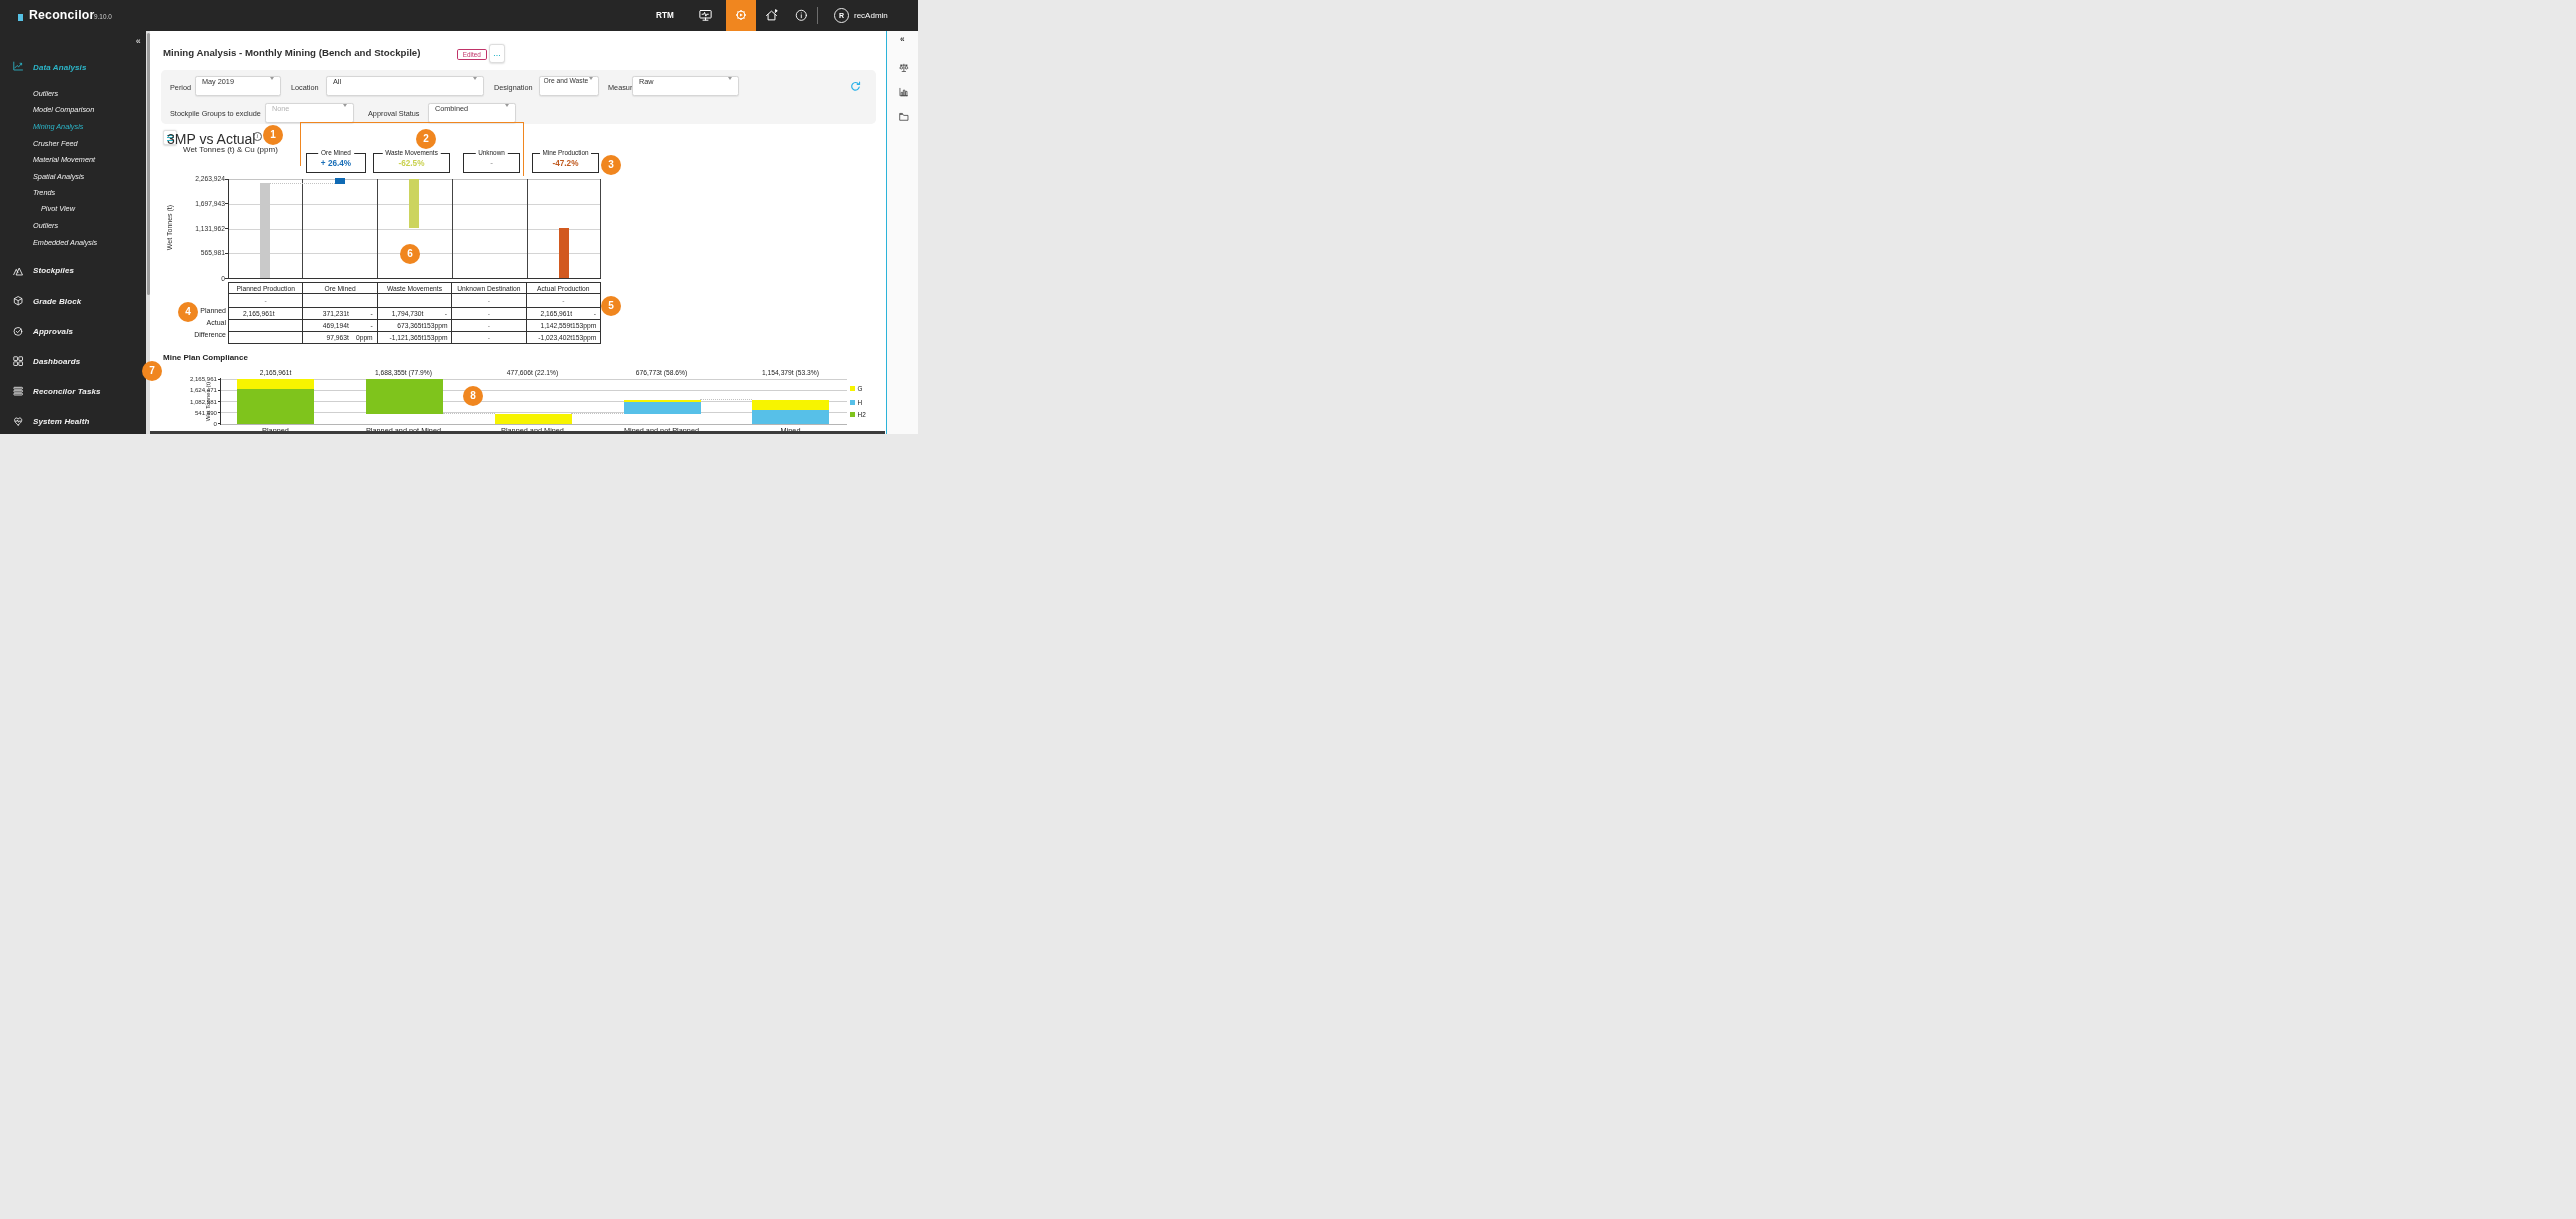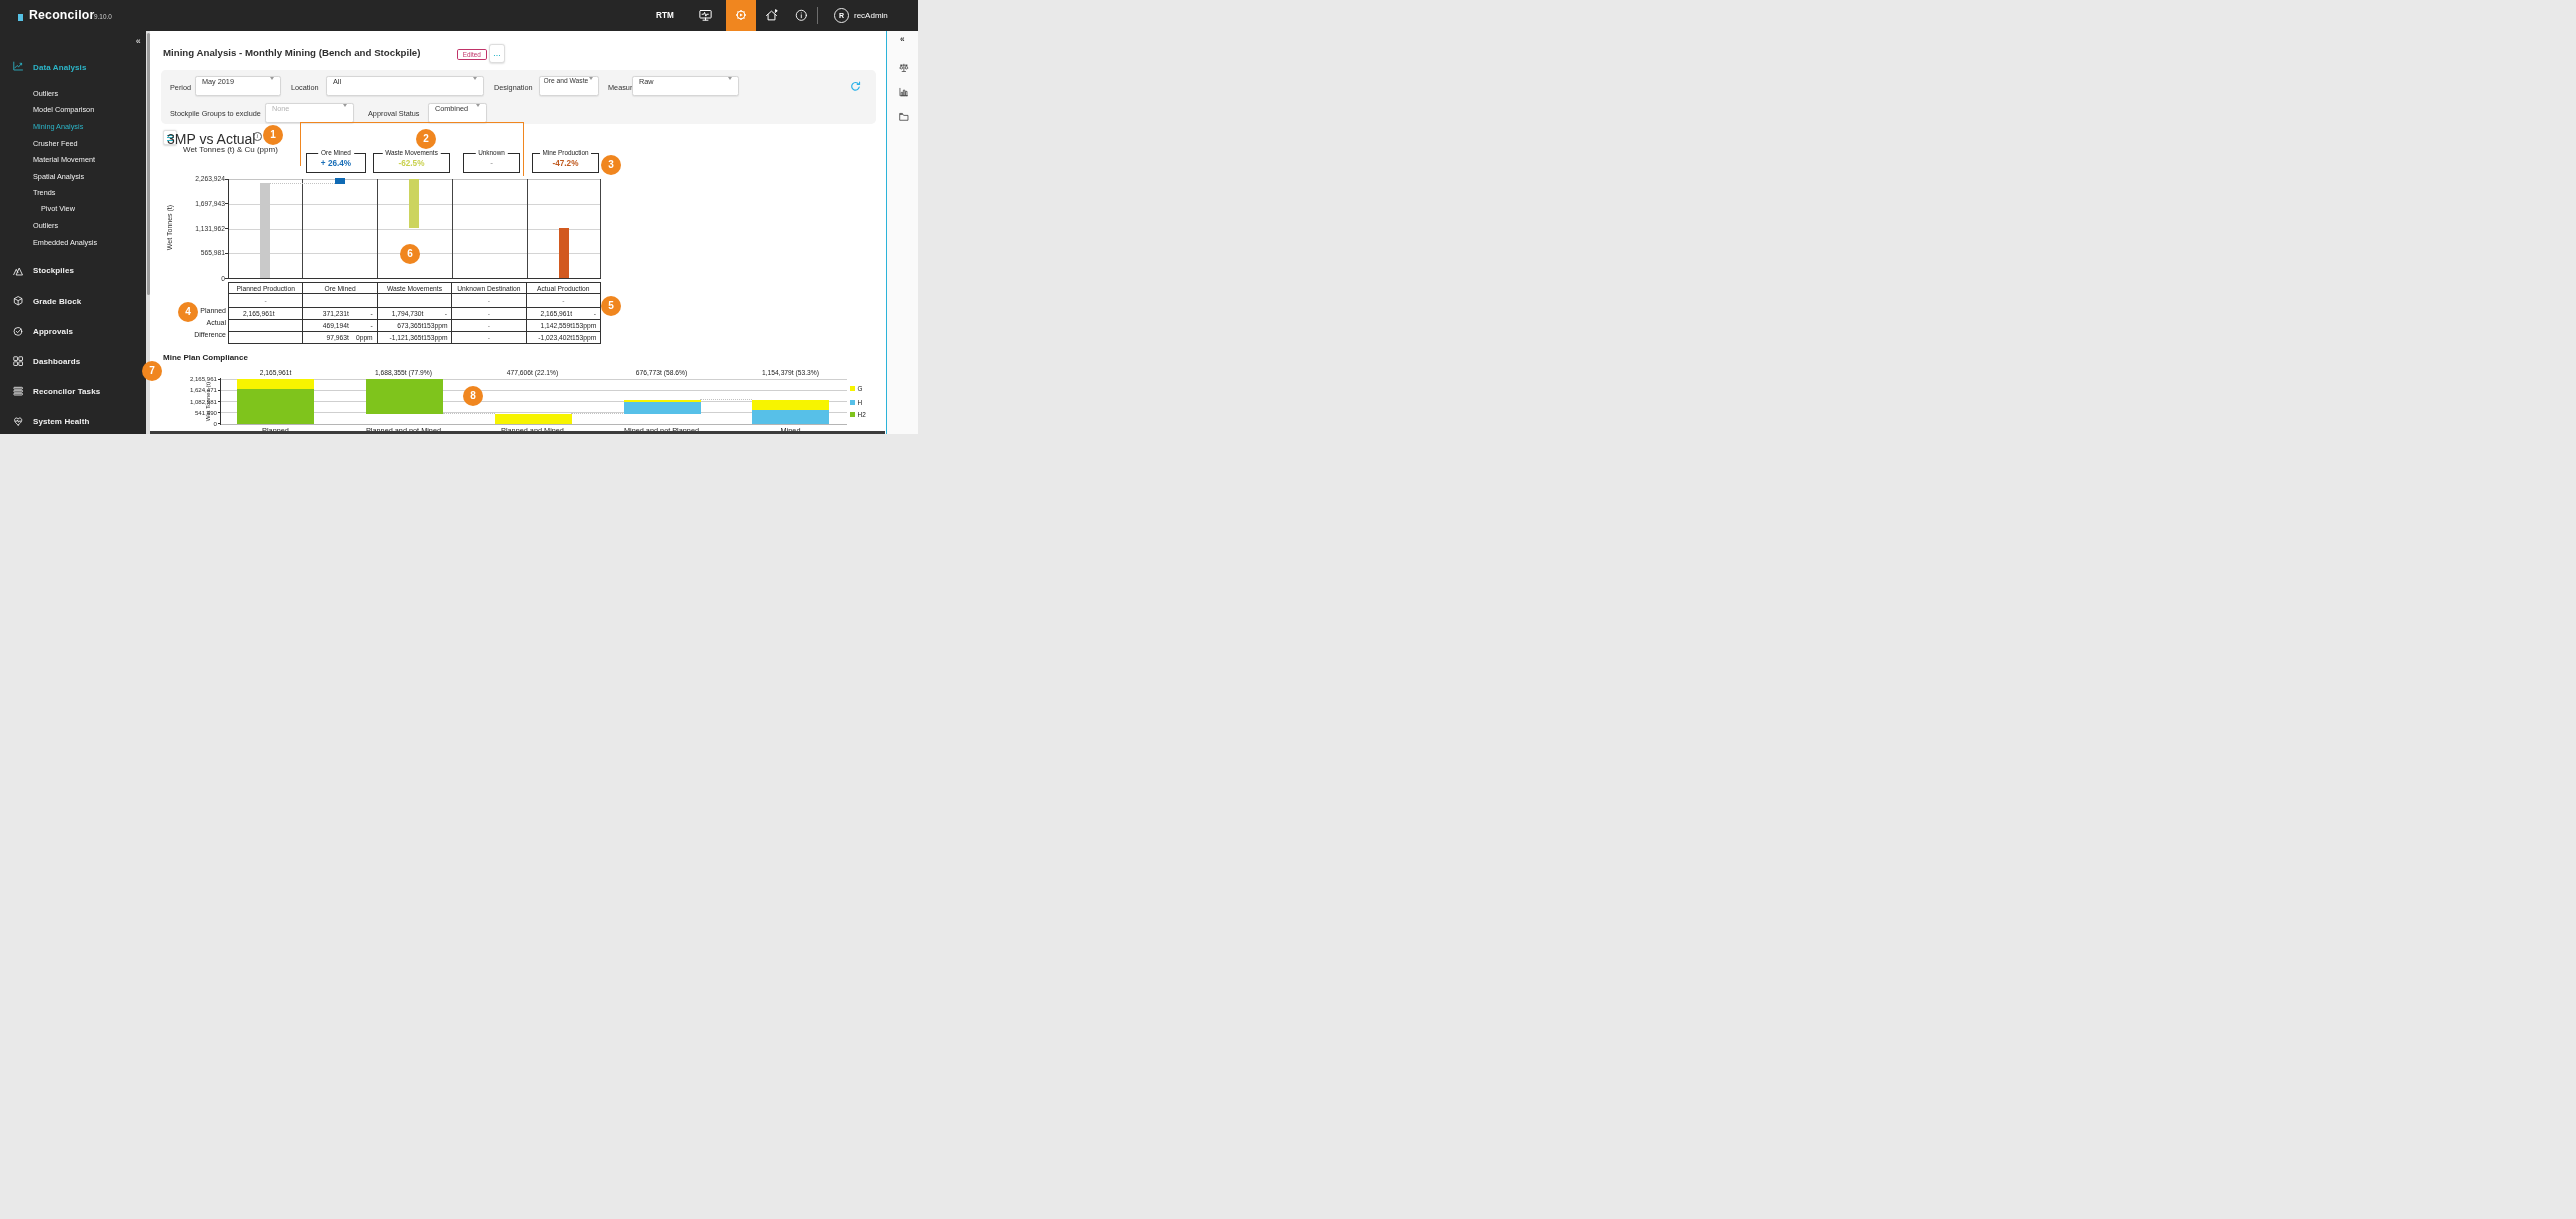--- a/index.html
+++ b/index.html
@@ -17,21 +17,21 @@
   .gear-tab { position:absolute; left:726px; top:0; width:30px; height:31px; background:#f0861f; }
   .gear-tab svg { position:absolute; left:8.2px; top:8.2px; }
   .top-divider { position:absolute; left:817px; top:7px; width:0.6px; height:17px; background:#6d6d6d; }
   .avatar { position:absolute; left:834px; top:7.6px; width:15px; height:15px; border:1.2px solid #e9e9e9;
             border-radius:50%; color:#fff; font-size:7px; font-weight:700; text-align:center; line-height:13px; }
   .username { position:absolute; left:854px; top:10.5px; font-size:8px; color:#fff; }
 
   
   .sidebar { position:absolute; left:0; top:31px; width:150px; height:403px; background:#262626; }
   .sb-collapse { position:absolute; right:9.4px; top:5.3px; color:#c9c9c9; font-size:8.8px; font-weight:700; cursor:pointer; }
-  .sb-item { position:absolute; left:33px; color:#f1f1f1; font-size:7.3px; white-space:nowrap; cursor:pointer; }
+  .sb-item { position:absolute; left:33px; color:#f1f1f1; font-size:7.3px; white-space:nowrap; cursor:pointer;font-style:italic; }
   .sb-item.lg { font-size:8px; font-weight:600; letter-spacing:0.1px; }
   .sb-item.active { color:#2cb5c8; }
   .sb-icon { position:absolute; left:12.3px; width:12.3px; height:12.3px; color:#fff; }
   .sb-icon.teal { color:#2cb5c8; }
   .sb-track { position:absolute; left:146px; top:0; width:4.1px; height:403px; background:#dedede; }
   .sb-thumb { position:absolute; left:147px; top:2.3px; width:2.9px; height:262px; background:#9b9b9b; border-radius:1.8px; }
 
   
   .rightpanel { position:absolute; left:886px; top:31px; width:32px; height:403px; background:#fafafa;
                 border-left:1.2px solid #2bb3d9; }
@@ -318,21 +318,21 @@
       <path d="M18.8 13.2 a7 7 0 1 1 -1.1 -5.6"></path>
       <path d="M19.5 3.8 V8.2 H15.1" stroke-width="2"></path>
     </svg>
   </div>
   <div class="f-label" style="left:170px; top:109px;">Stockpile Groups to exclude</div>
   <div class="dd" style="left:265px; top:103px; width:89px;">
     <span class="txt muted">None</span>
     <span class="caret"></span>
   </div>
   <div class="f-label" style="left:368px; top:109px;">Approval Status</div>
-  <div class="dd" style="left:428px; top:103px; width:59px;">
+  <div class="dd" style="left:428px; top:103px; width:88px;">
     <span class="txt">Combined</span>
     <span class="caret"></span>
   </div>
 
   <div class="menu-btn">
       <i></i>
       <i></i>
       <i></i>
     </div>
   <div class="c1-title">3MP vs Actual</div>

